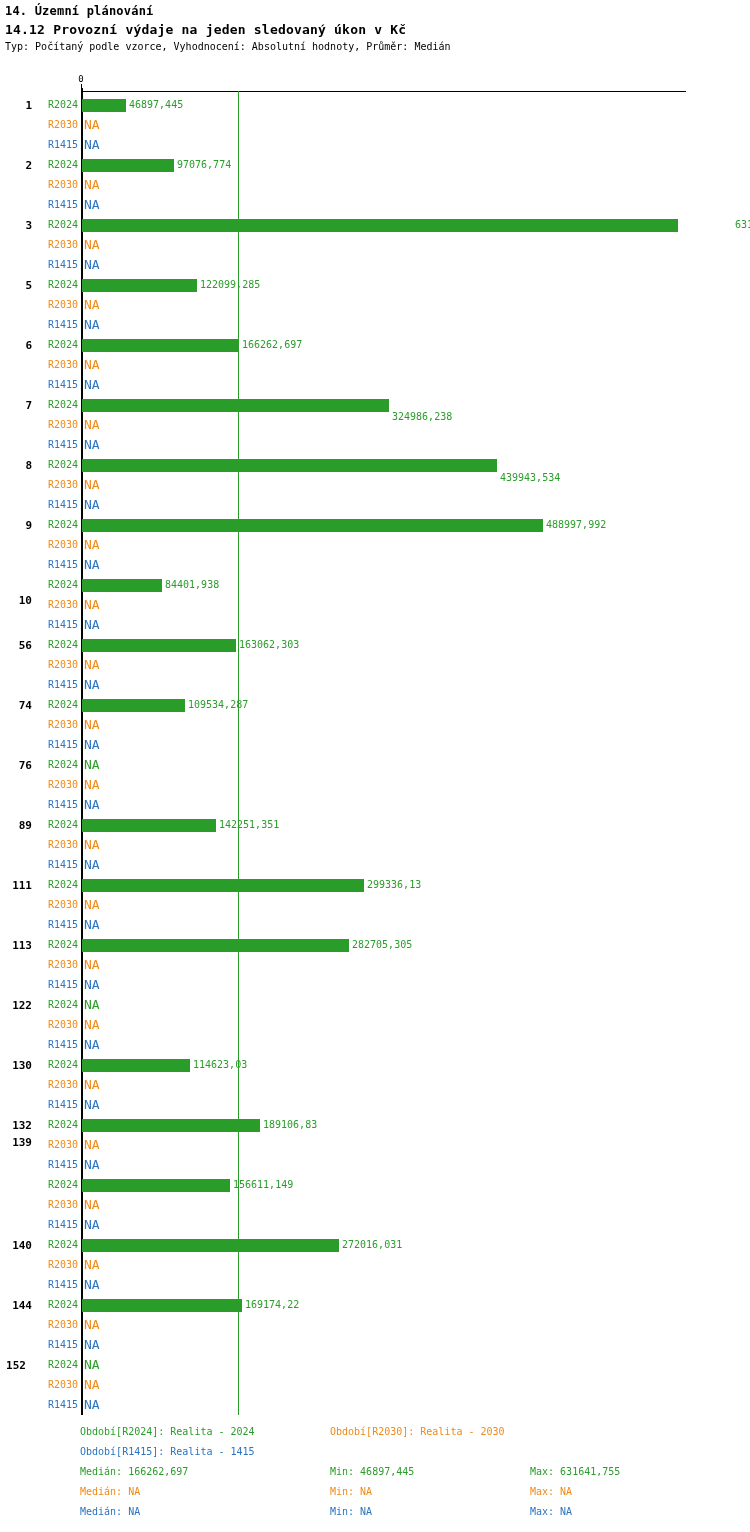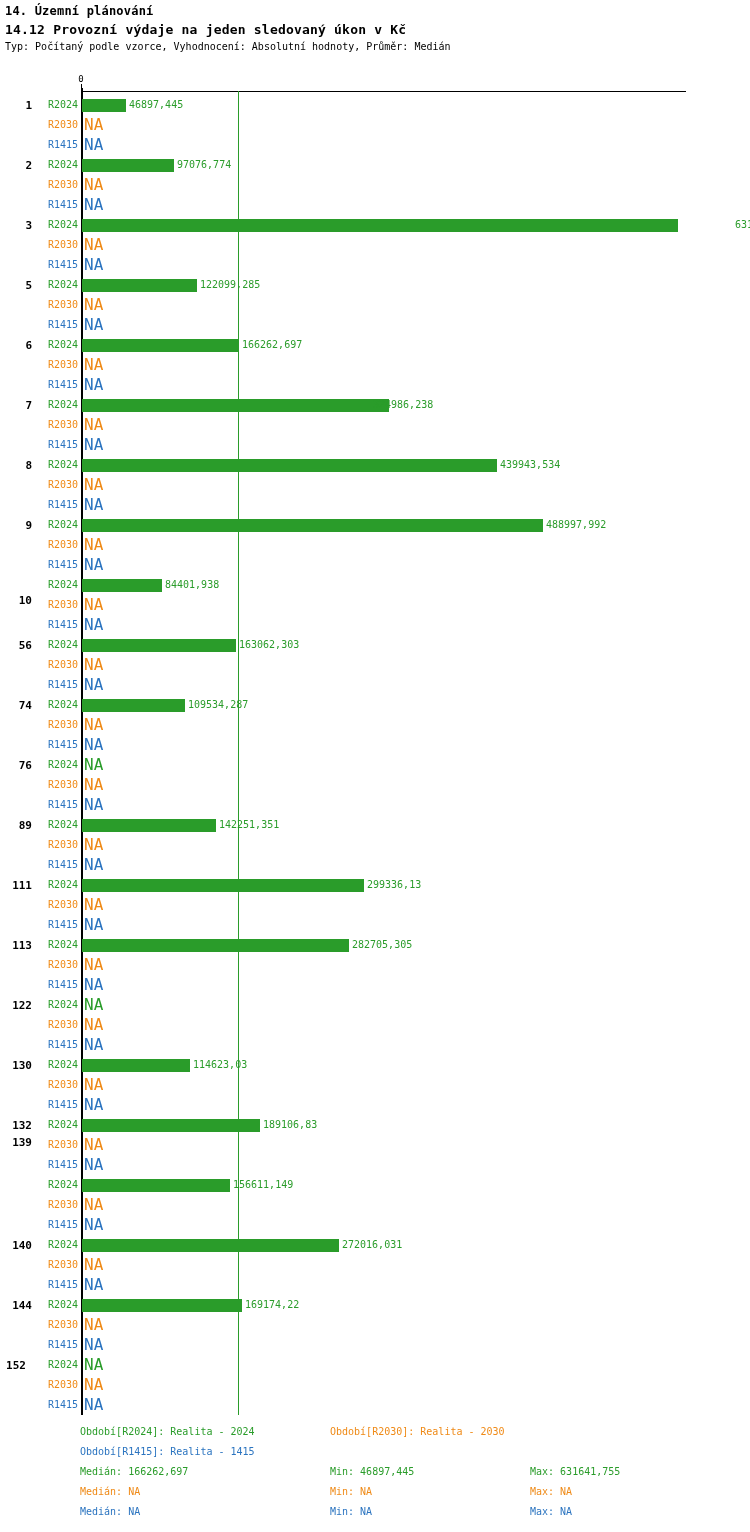--- a/index.html
+++ b/index.html
@@ -124,21 +124,21 @@
     position: absolute;
     top: 0;
     font-size: 10px;
     line-height: 20px;
     white-space: nowrap;
   }
   .na-value {
     position: absolute;
     top: 0;
     left: 84px;
-    font-size: 16px;
+    font-size: 13px;
     line-height: 20px;
     white-space: nowrap;
   }
   .c-2024 { color: #2a9c2a; }
   .c-2030 { color: #ef8a17; }
   .c-1415 { color: #2b74c0; }
 
   
   #footer {
     position: absolute;
@@ -242,35 +242,35 @@
       <div class="na-value" style="color: rgb(239, 138, 23);">NA</div>
     </div>
     <div class="row" style="top: 375px;">
       <div class="row-label c-1415">R1415</div>
       <div class="na-value" style="color: rgb(43, 116, 192);">NA</div>
     </div>
     <div class="grp-index" style="top: 399px;">7</div>
     <div class="row" style="top: 395px;">
       <div class="row-label c-2024">R2024</div>
       <div class="bar" style="left: 82px; width: 307px; background: rgb(42, 156, 42);"></div>
-      <div class="bar-value" style="left: 373px; color: rgb(42, 156, 42);">324986,238</div>
+      <div class="bar-value" style="left: 392px; color: rgb(42, 156, 42); margin-top: 12px;">324986,238</div>
     </div>
     <div class="row" style="top: 415px;">
       <div class="row-label c-2030">R2030</div>
       <div class="na-value" style="color: rgb(239, 138, 23);">NA</div>
     </div>
     <div class="row" style="top: 435px;">
       <div class="row-label c-1415">R1415</div>
       <div class="na-value" style="color: rgb(43, 116, 192);">NA</div>
     </div>
     <div class="grp-index" style="top: 459px;">8</div>
     <div class="row" style="top: 455px;">
       <div class="row-label c-2024">R2024</div>
       <div class="bar" style="left: 82px; width: 415px; background: rgb(42, 156, 42);"></div>
-      <div class="bar-value" style="left: 500px; color: rgb(42, 156, 42);">439943,534</div>
+      <div class="bar-value" style="left: 500px; color: rgb(42, 156, 42); margin-top: 13px;">439943,534</div>
     </div>
     <div class="row" style="top: 475px;">
       <div class="row-label c-2030">R2030</div>
       <div class="na-value" style="color: rgb(239, 138, 23);">NA</div>
     </div>
     <div class="row" style="top: 495px;">
       <div class="row-label c-1415">R1415</div>
       <div class="na-value" style="color: rgb(43, 116, 192);">NA</div>
     </div>
     <div class="grp-index" style="top: 519px;">9</div>

